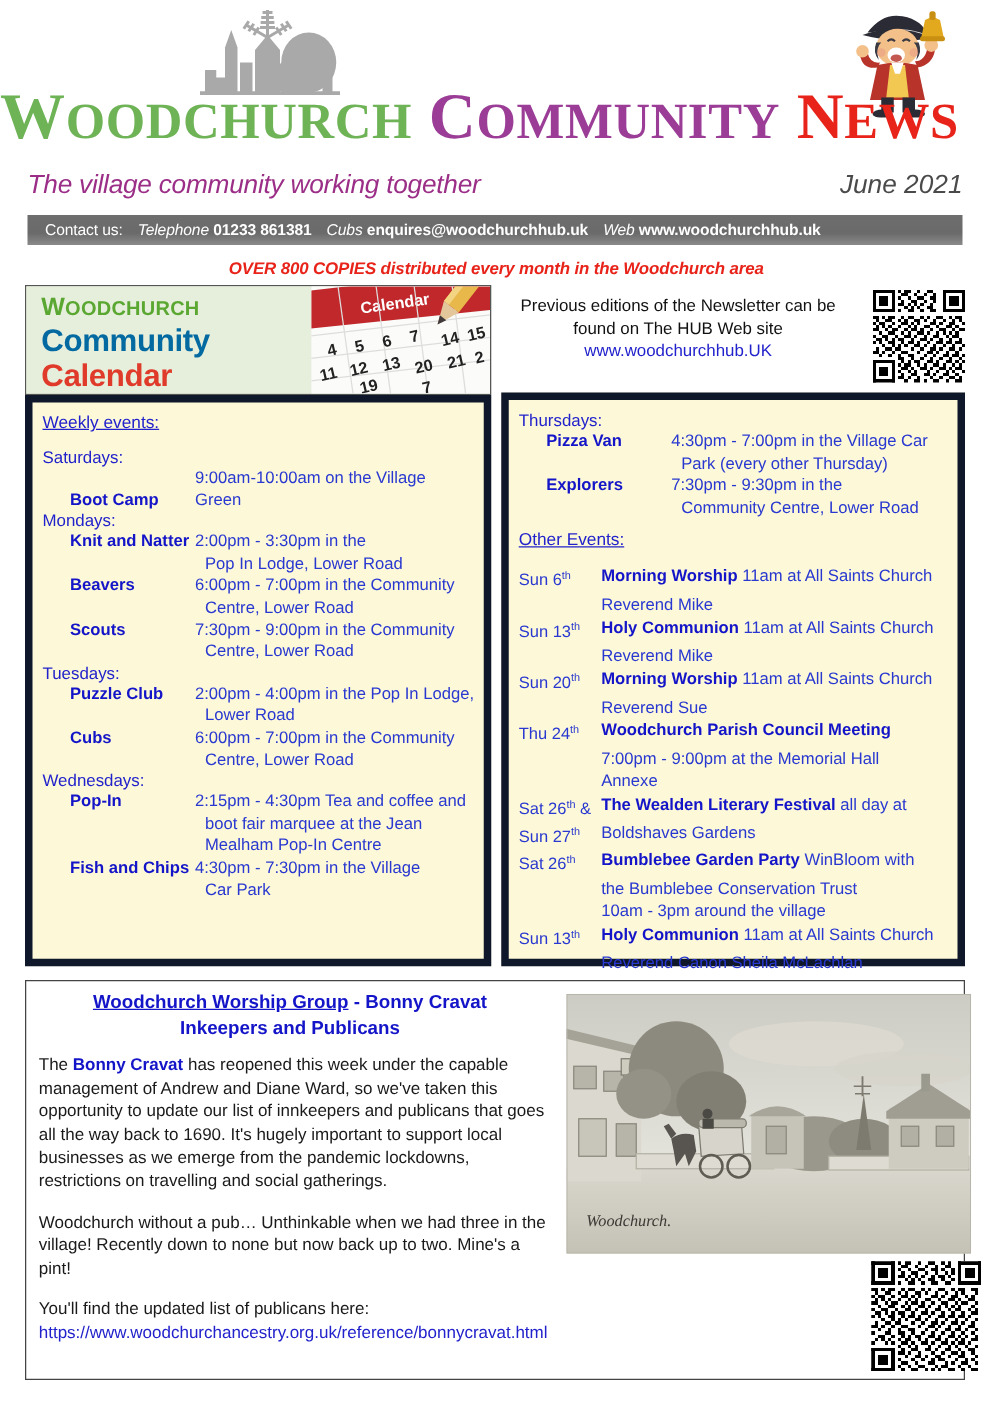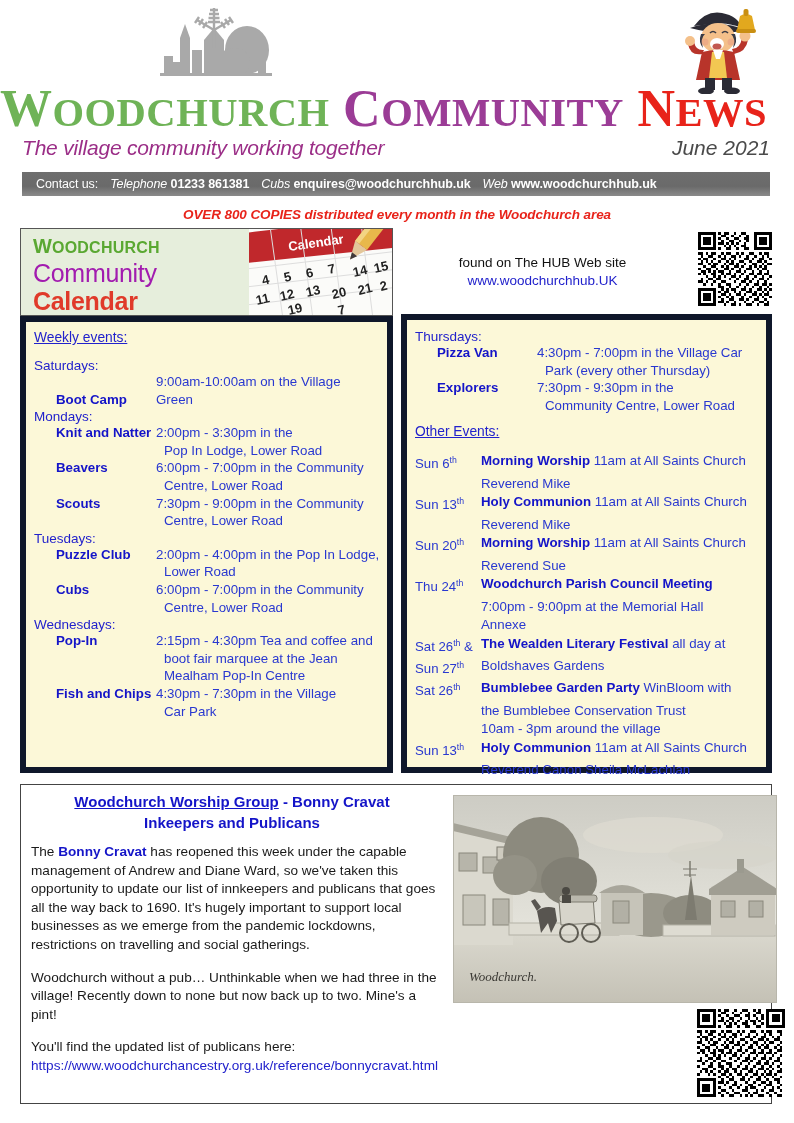--- a/index.html
+++ b/index.html
@@ -27,21 +27,21 @@
     left: 152px; top: 4px;
     width: 130px; height: 78px;
   }
   #town-crier {
     position: absolute;
     left: 672px; top: 4px;
     width: 96px; height: 90px;
   }
   #main-title {
     position: absolute;
-    left: 0; top: 83px;
+    left: 0; top: 68px;
     width: 706px;
     text-align: center;
     font-family: "Liberation Serif", serif;
     font-size: 52px;
     font-weight: bold;
     letter-spacing: 0.5px;
     line-height: 1;
     white-space: nowrap;
   }
   #main-title .w-green { color: #6FB357; }
@@ -122,23 +122,23 @@
     font-family: Liberation Sans, sans-serif;
     font-weight: bold;
     font-size: 20px;
     color: #5AA832;
     letter-spacing: 0.2px;
     line-height: 23px;
   }
   #calendar-logo-text .cl-line1 .sc { font-size: 16px; }
   #calendar-logo-text .cl-line2 {
     font-family: "Liberation Sans", sans-serif;
-    font-weight: normal;
+    font-weight: bold;
     font-size: 25px;
-    color: #a21caf;
+    color: #0369a1;
     line-height: 28px;
     letter-spacing: -0.3px;
   }
   #calendar-logo-text .cl-line3 {
     font-family: "Liberation Sans", sans-serif;
     font-weight: bold;
     font-size: 25px;
     color: #E03A2A;
     line-height: 28px;
     letter-spacing: -0.3px;
@@ -437,21 +437,21 @@
         <rect x="104" y="-30" width="5" height="52" fill="#F3D483"></rect>
         <path d="M104 22 L119 22 L111.5 40 Z" fill="#E3C79A"></path>
         <path d="M108.5 33 L115 33 L111.5 40 Z" fill="#41393a"></path>
       </g>
     </svg>
   </div>
 </div>
 
 <div id="hub-panel">
   <div id="hub-text">
-    <br>
+    <span>Previous editions of the Newsletter can be</span><br>
     <span>found on The HUB Web site</span><br>
     <span id="hub-url">www.woodchurchhub.UK</span>
   </div>
   <div id="hub-qr">
     <svg class="qr" width="74" height="74" viewBox="0 0 29 29" shape-rendering="crispEdges" xmlns="http://www.w3.org/2000/svg">
       <rect width="29" height="29" fill="#ffffff"></rect>
       <g fill="#000000">
         <rect x="0" y="0" width="7" height="1"></rect>
           <rect x="0" y="6" width="7" height="1"></rect>
         <rect x="0" y="0" width="1" height="7"></rect>

